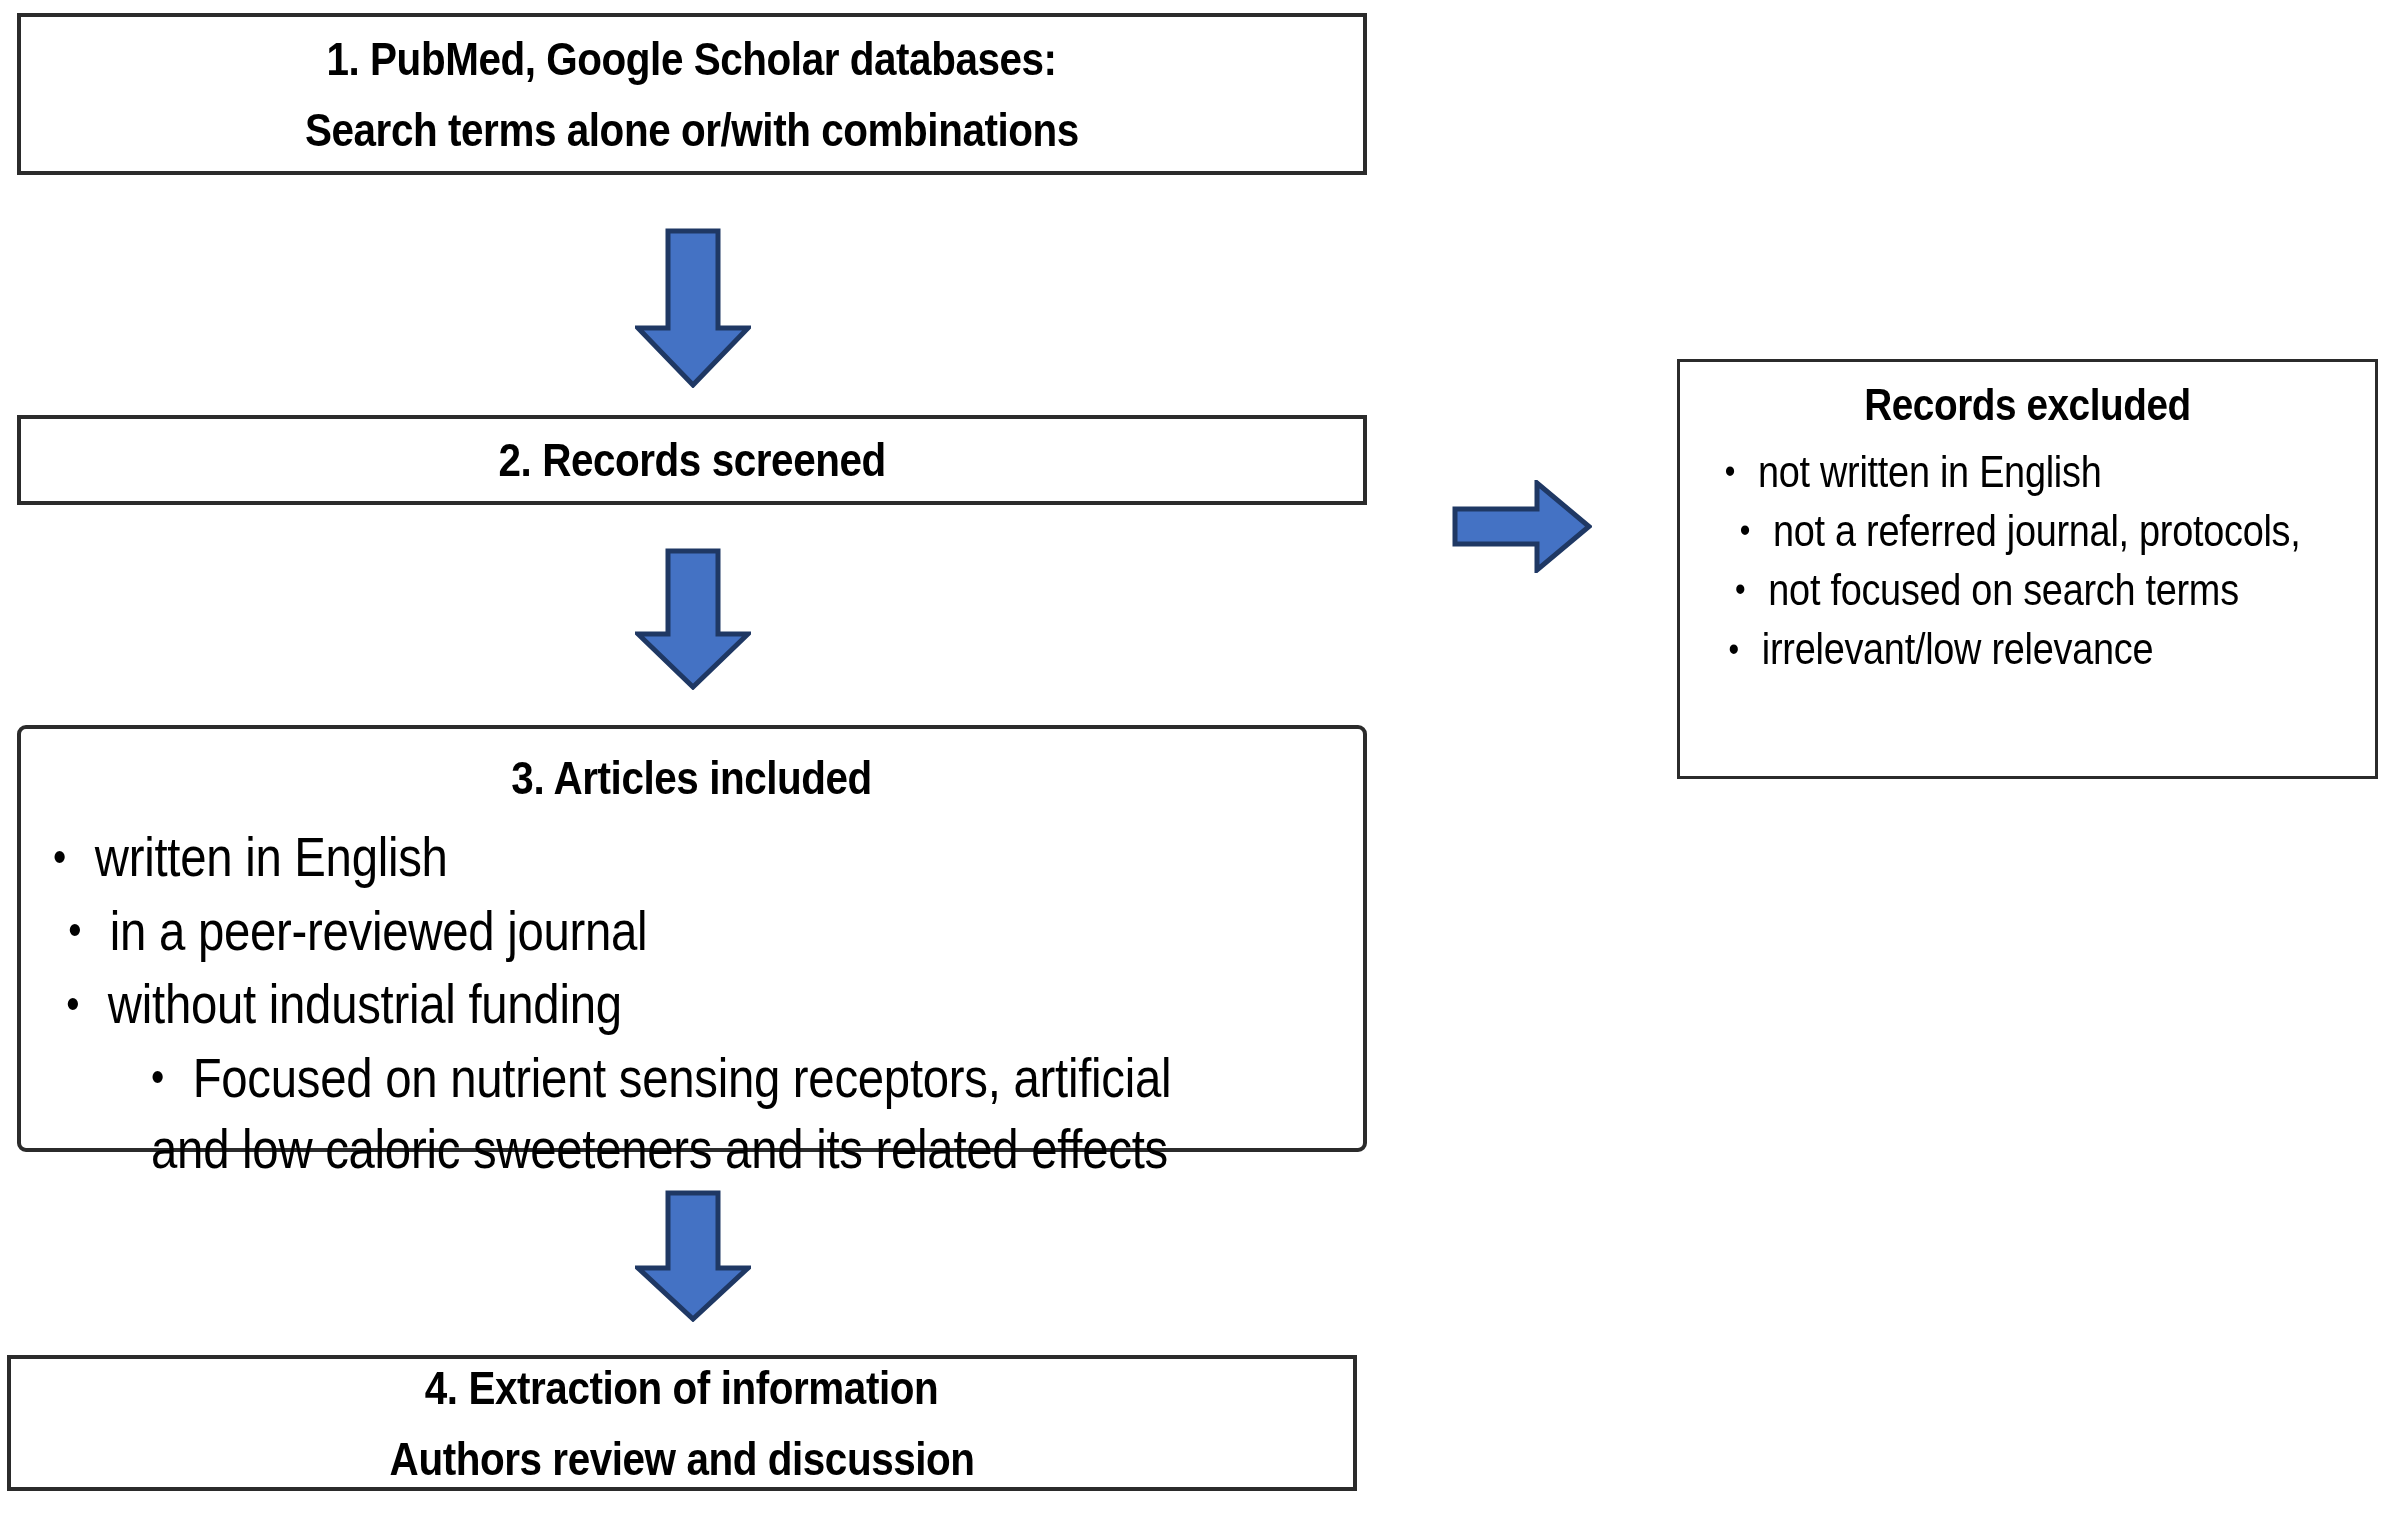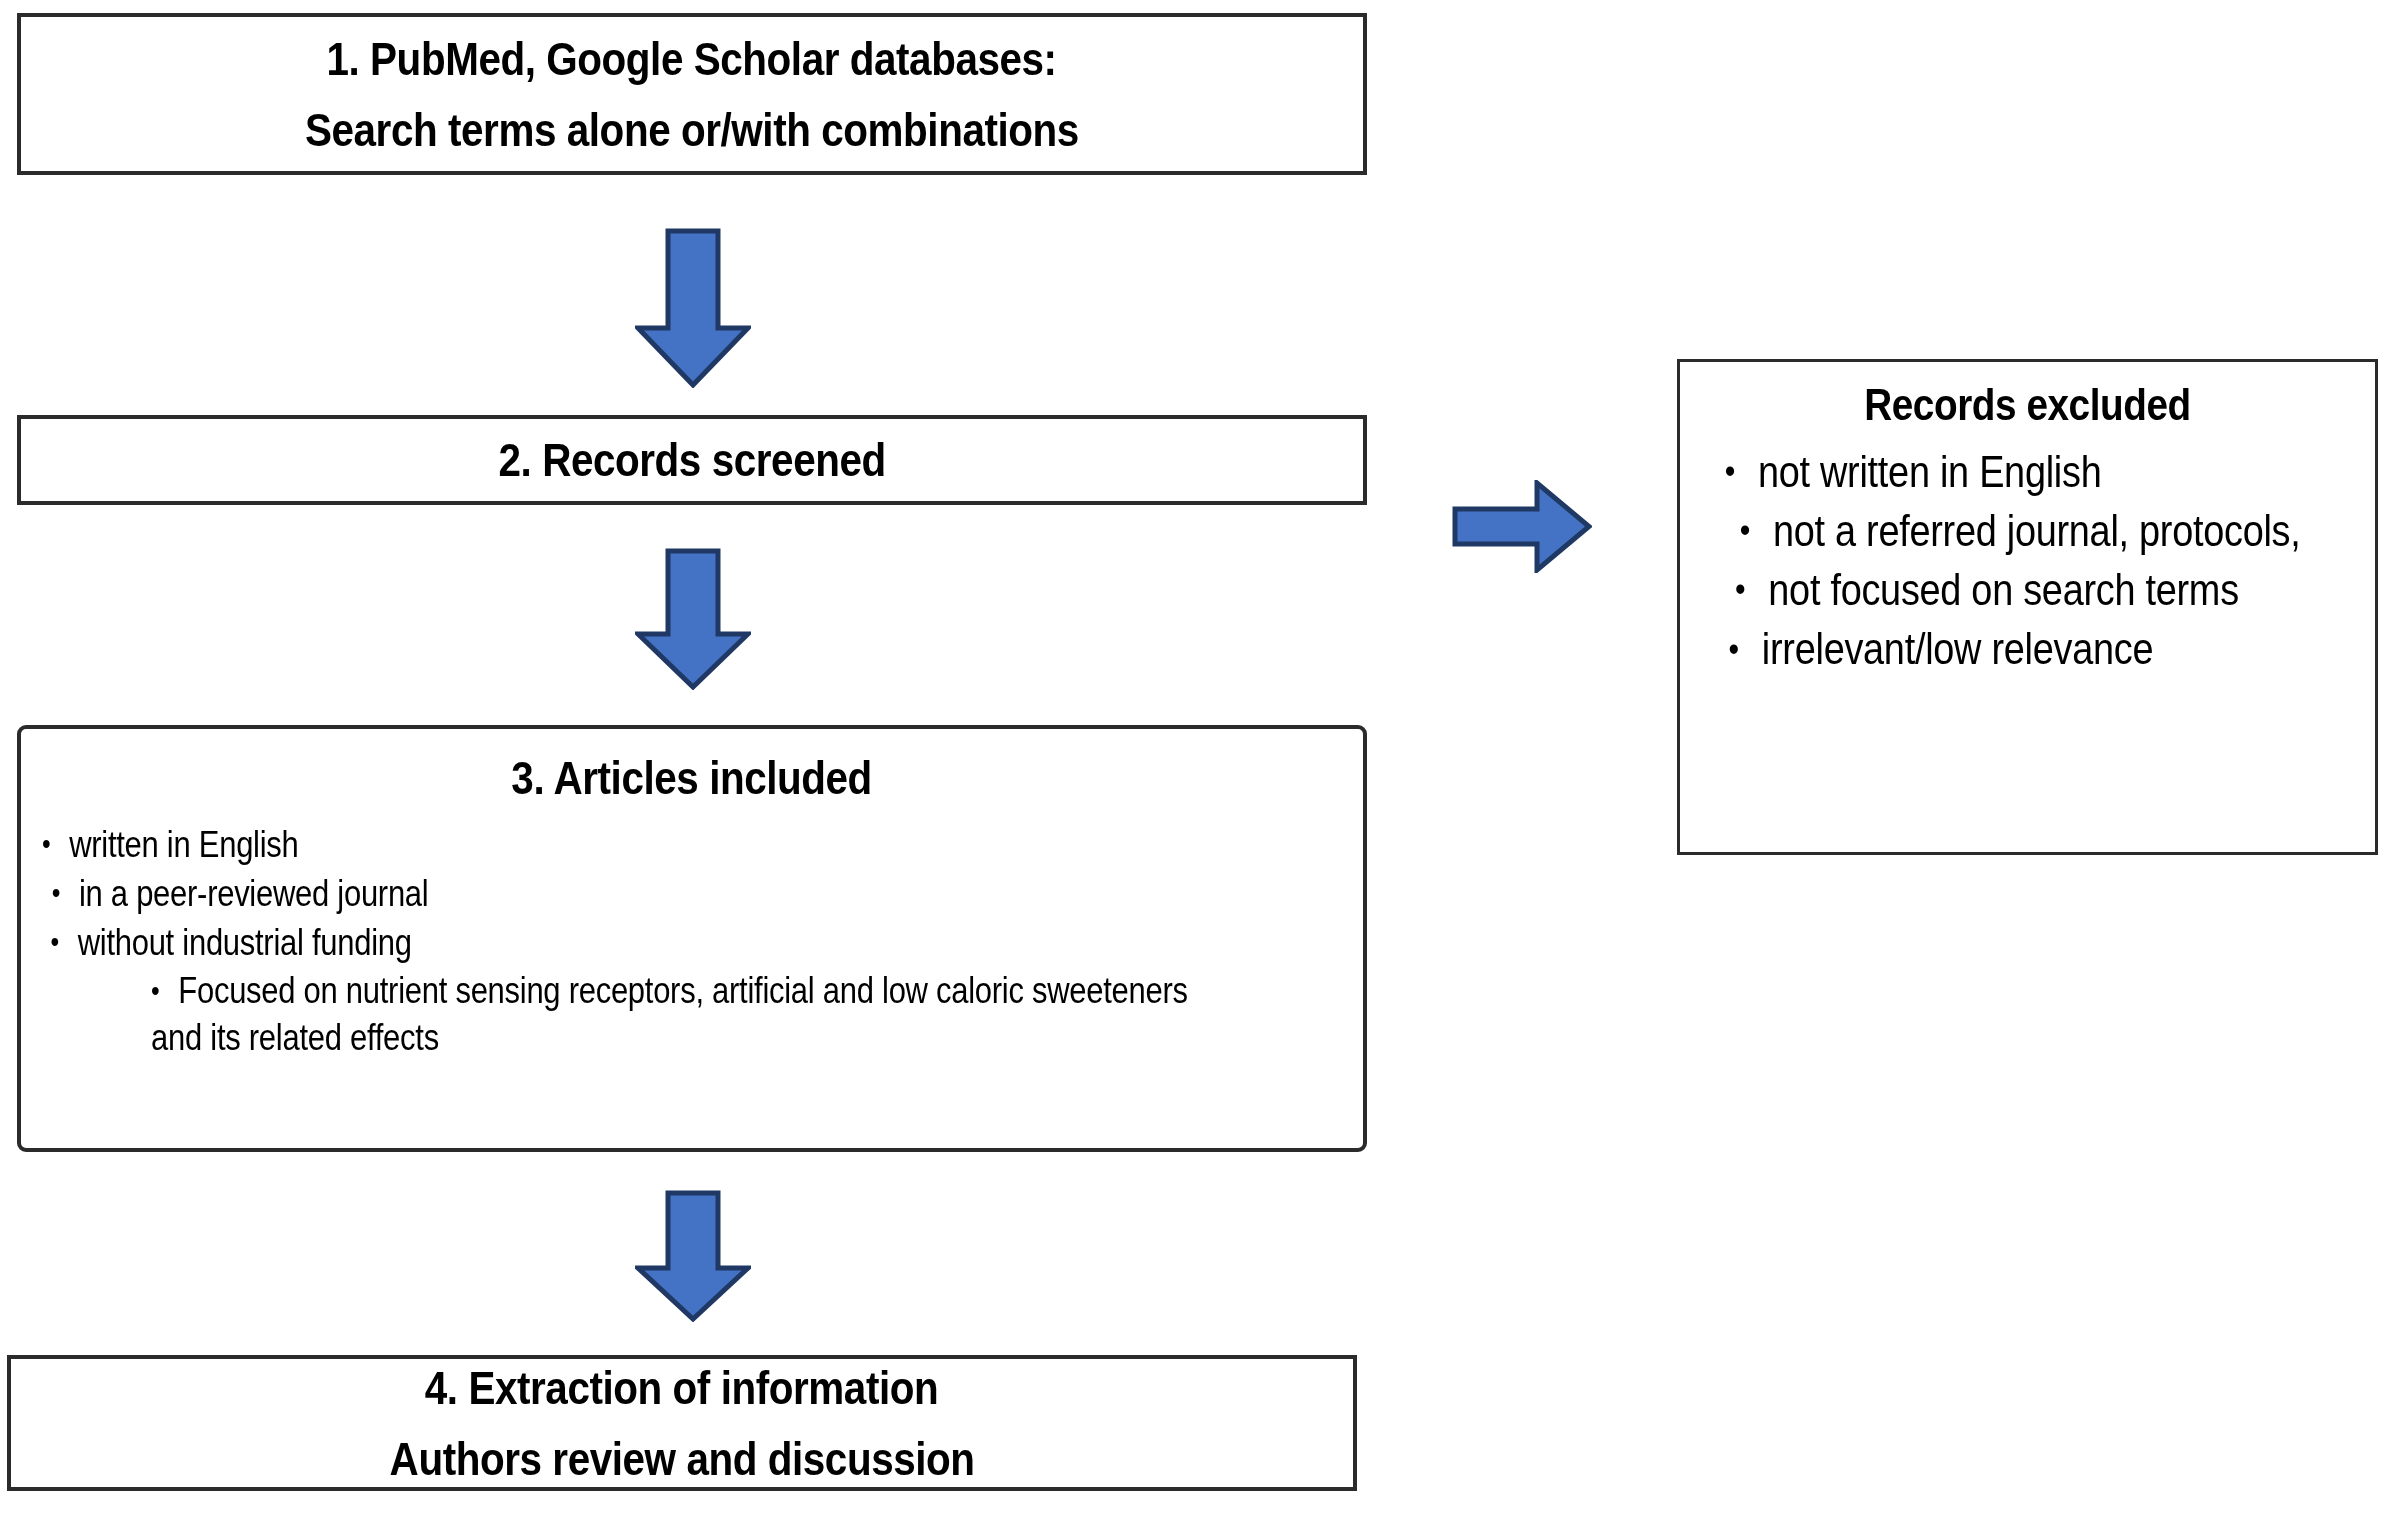--- a/index.html
+++ b/index.html
@@ -98,29 +98,29 @@
   .bullets li .bullet-text {
     display: inline;
     letter-spacing: -0.3px;
   }
   .bullets li .li-inner {
     display: inline-block;
     transform: scaleX(0.86);
     transform-origin: center center;
   }
 
-  #box-3 .bullets li { font-size: 36px; margin-bottom: 2px; }
+  #box-3 .bullets li { font-size: 55px; margin-bottom: 2px; }
 
   
   #records-excluded-box {
     position: absolute;
     left: 1677px;
     top: 359px;
     width: 701px;
-    height: 496px;
+    height: 420px;
     box-sizing: border-box;
     background: #ffffff;
     border: 3px solid #2b2b2b;
     padding: 14px 14px 17px 14px;
     text-align: center;
   }
   #records-excluded-box .panel-title {
     font-weight: bold;
     font-size: 45px;
     color: #000000;

